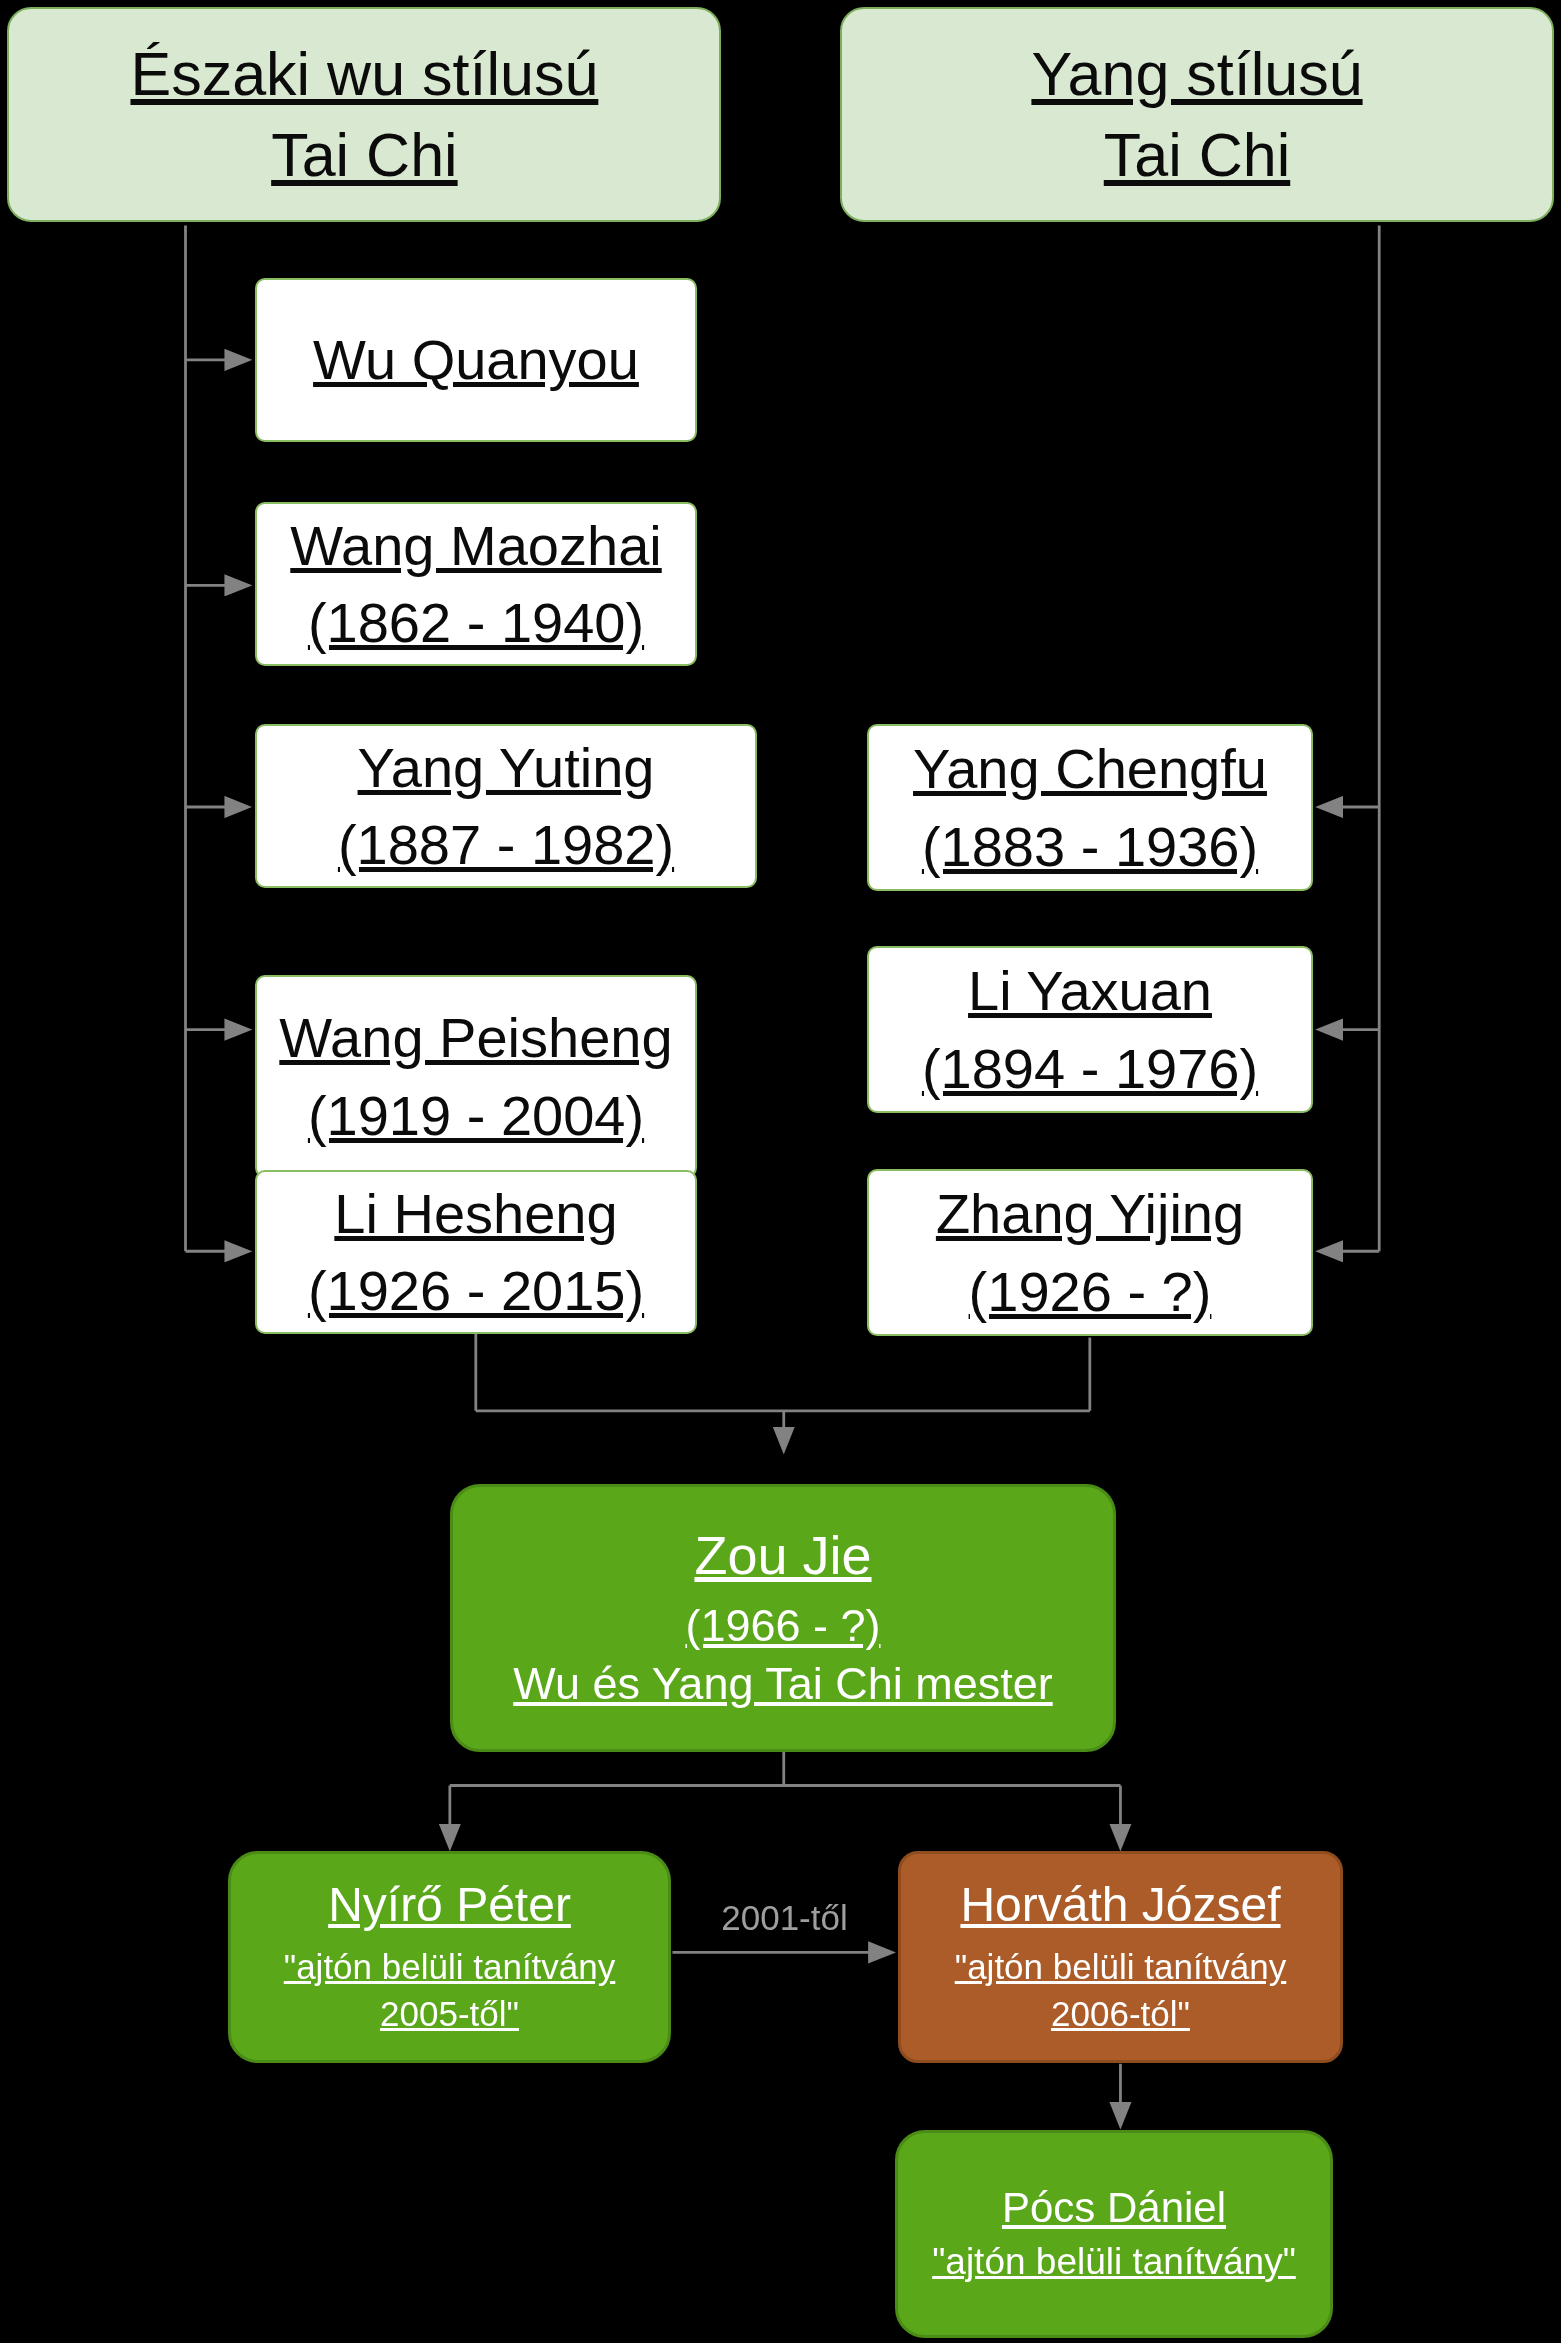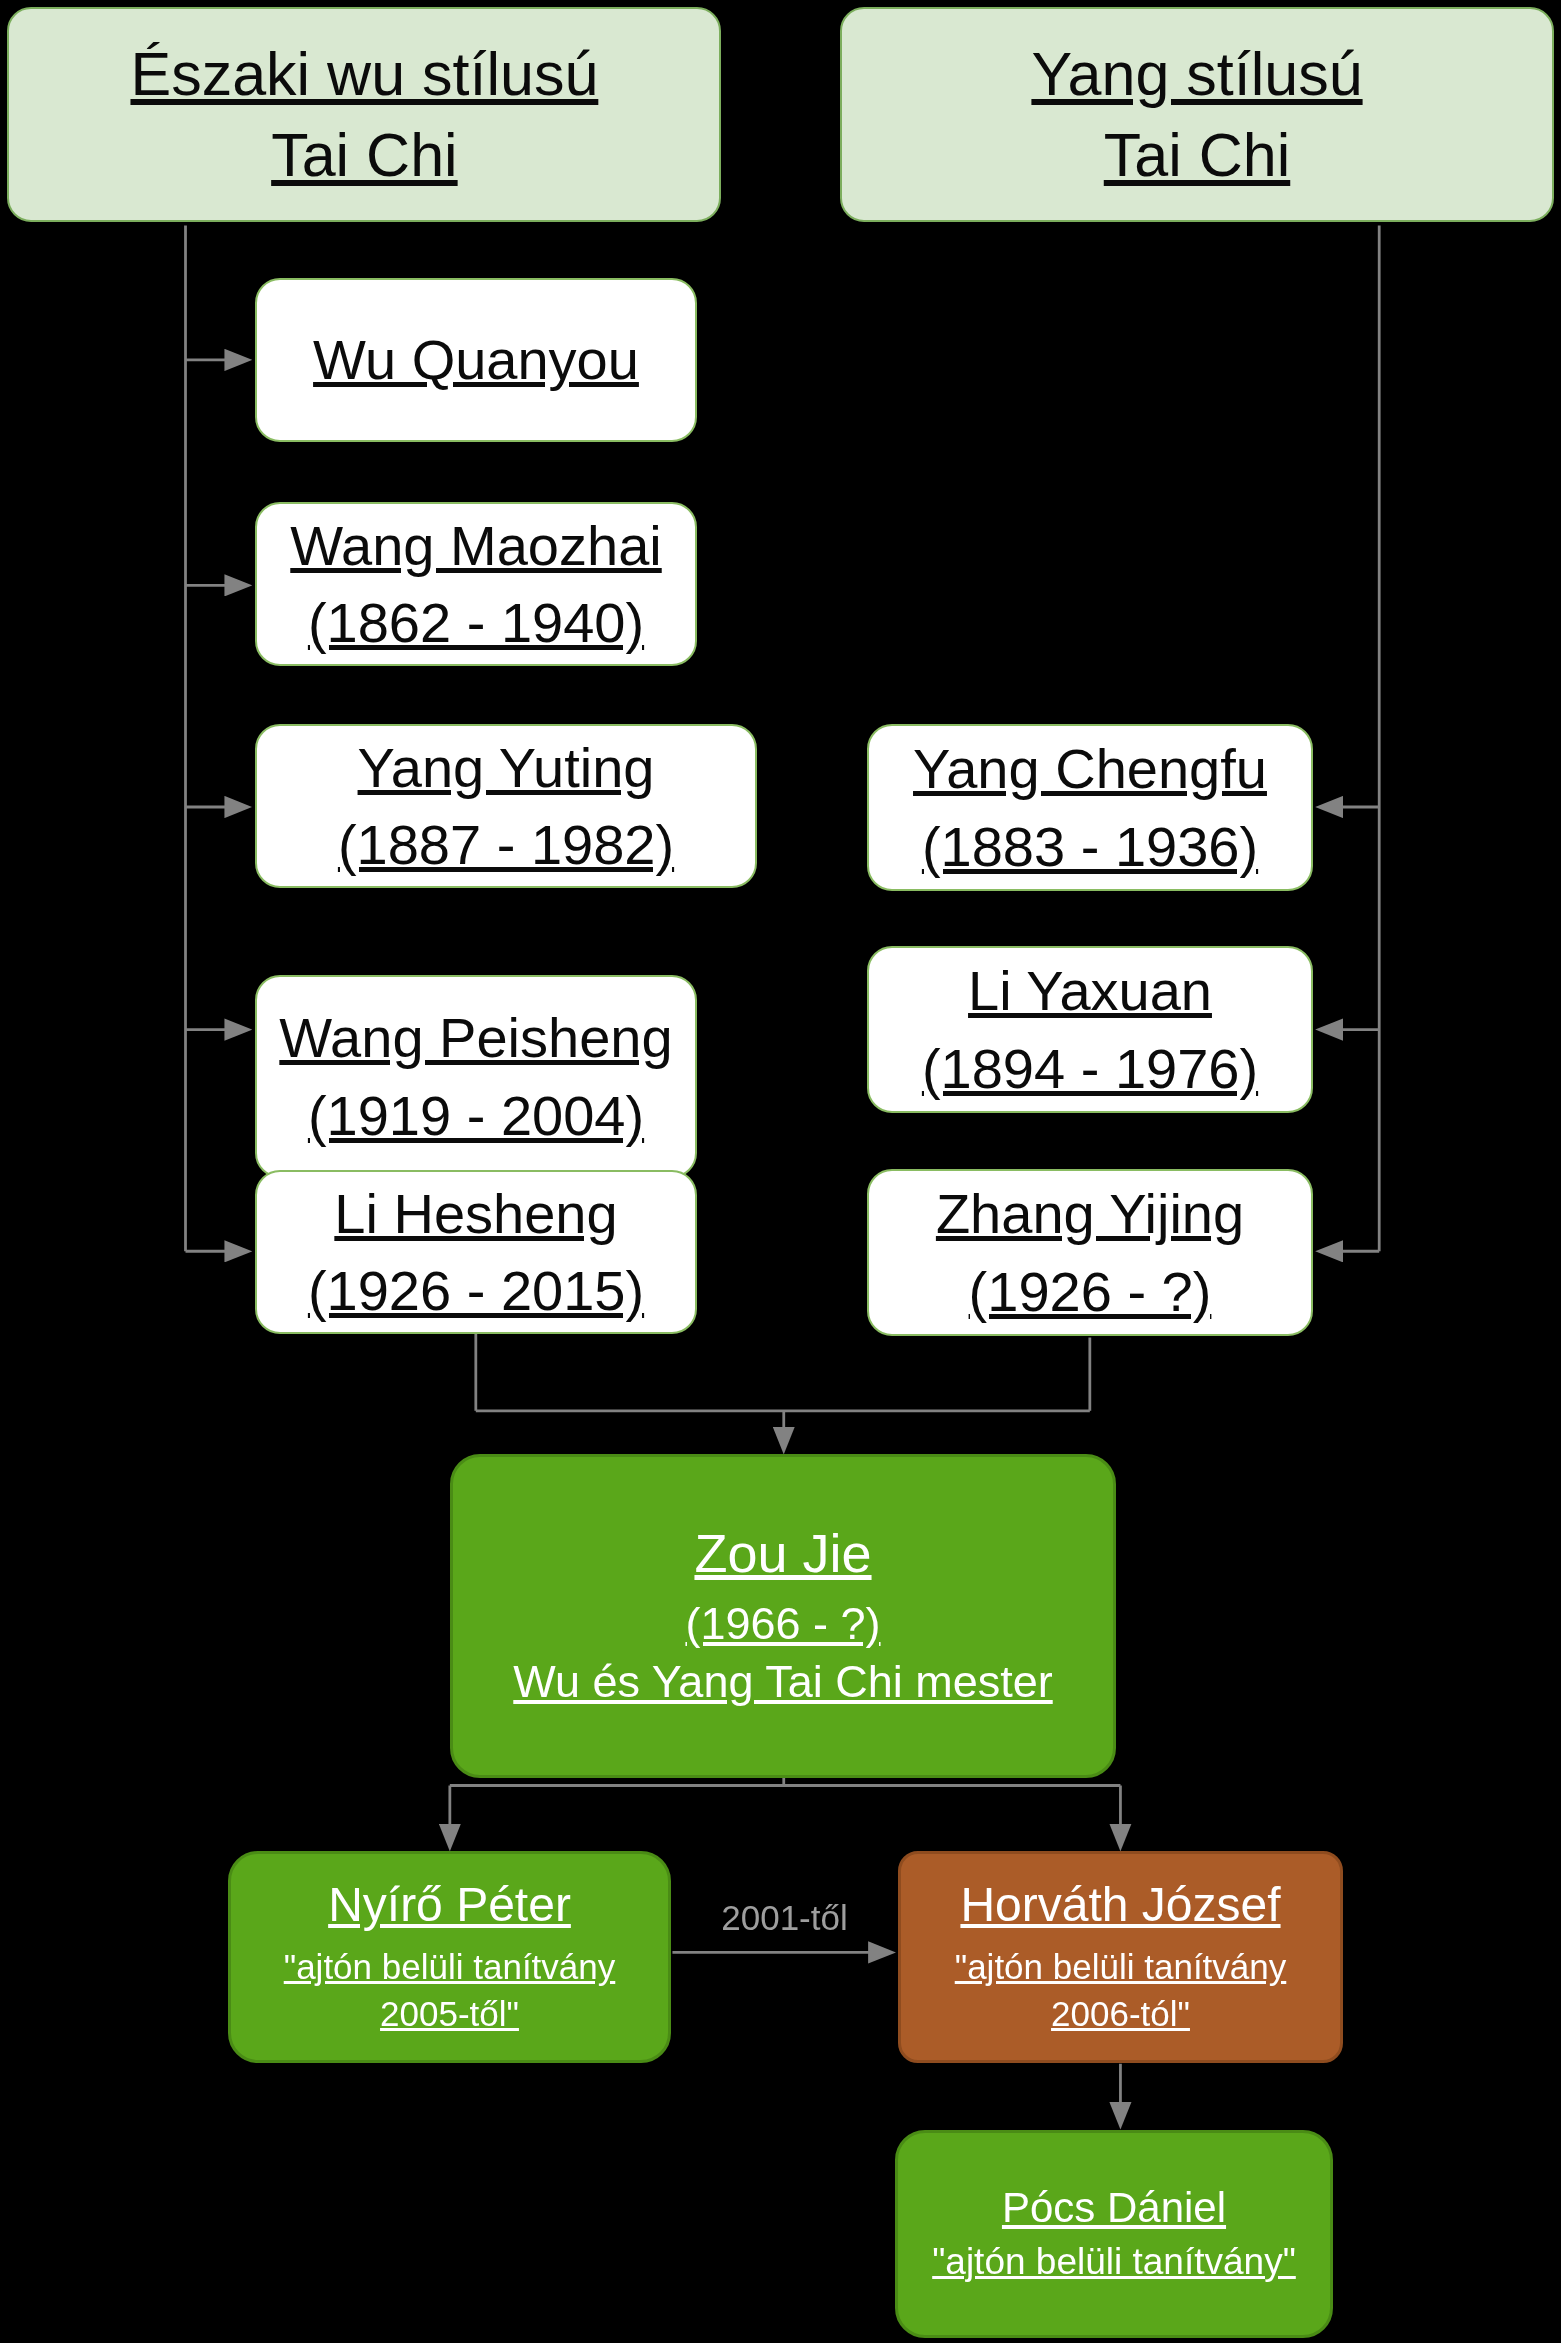--- a/index.html
+++ b/index.html
@@ -10,21 +10,21 @@
   #wires{position:absolute;left:0;top:0;pointer-events:none;}
   .node{
     position:absolute;display:flex;flex-direction:column;justify-content:center;
     align-items:center;text-align:center;box-sizing:border-box;text-decoration:underline;
   }
   .header{
     background:#d9e8d1;border:2.8px solid #7cae5d;border-radius:24px;
     color:#0b0b0b;font-size:61px;line-height:1.32;
   }
   .white{
-    background:#ffffff;border:2.8px solid #8abc62;border-radius:25px;
+    background:#ffffff;border:2.8px solid #8abc62;border-radius:10px;
     color:#0b0b0b;font-size:56px;line-height:1.38;
   }
   .green{
     background:#5aa71a;border:3.7px solid #4a8c15;border-radius:30px;color:#ffffff;
   }
   .brown{
     background:#ab5c28;border:3.7px solid #8f4c1f;border-radius:20px;color:#ffffff;
   }
   .big-name{font-size:54px;line-height:1.25;margin-bottom:7.4px;}
   .mid-name{font-size:48px;line-height:1.2;margin-bottom:9.3px;}
@@ -113,21 +113,21 @@
   </div>
   <div class="node white" style="left:867px;top:946px;width:446px;height:167px">
     <div>Li Yaxuan</div>
     <div>(1894 - 1976)</div>
   </div>
   <div class="node white" style="left:867px;top:1169px;width:446px;height:167px">
     <div>Zhang Yijing</div>
     <div>(1926 - ?)</div>
   </div>
 
-  <div class="node green" style="left:450px;top:1454px;width:666px;height:324px">
+  <div class="node green" style="left:450px;top:1484px;width:666px;height:268px">
     <div class="big-name">Zou Jie</div>
     <div class="sub">(1966 - ?)</div>
     <div class="sub">Wu és Yang Tai Chi mester</div>
   </div>
 
   <div class="node green" style="left:228px;top:1851px;width:443px;height:212px">
     <div class="mid-name">Nyírő Péter</div>
     <div class="note">"ajtón belüli tanítvány</div>
     <div class="note">2005-től"</div>
   </div>

